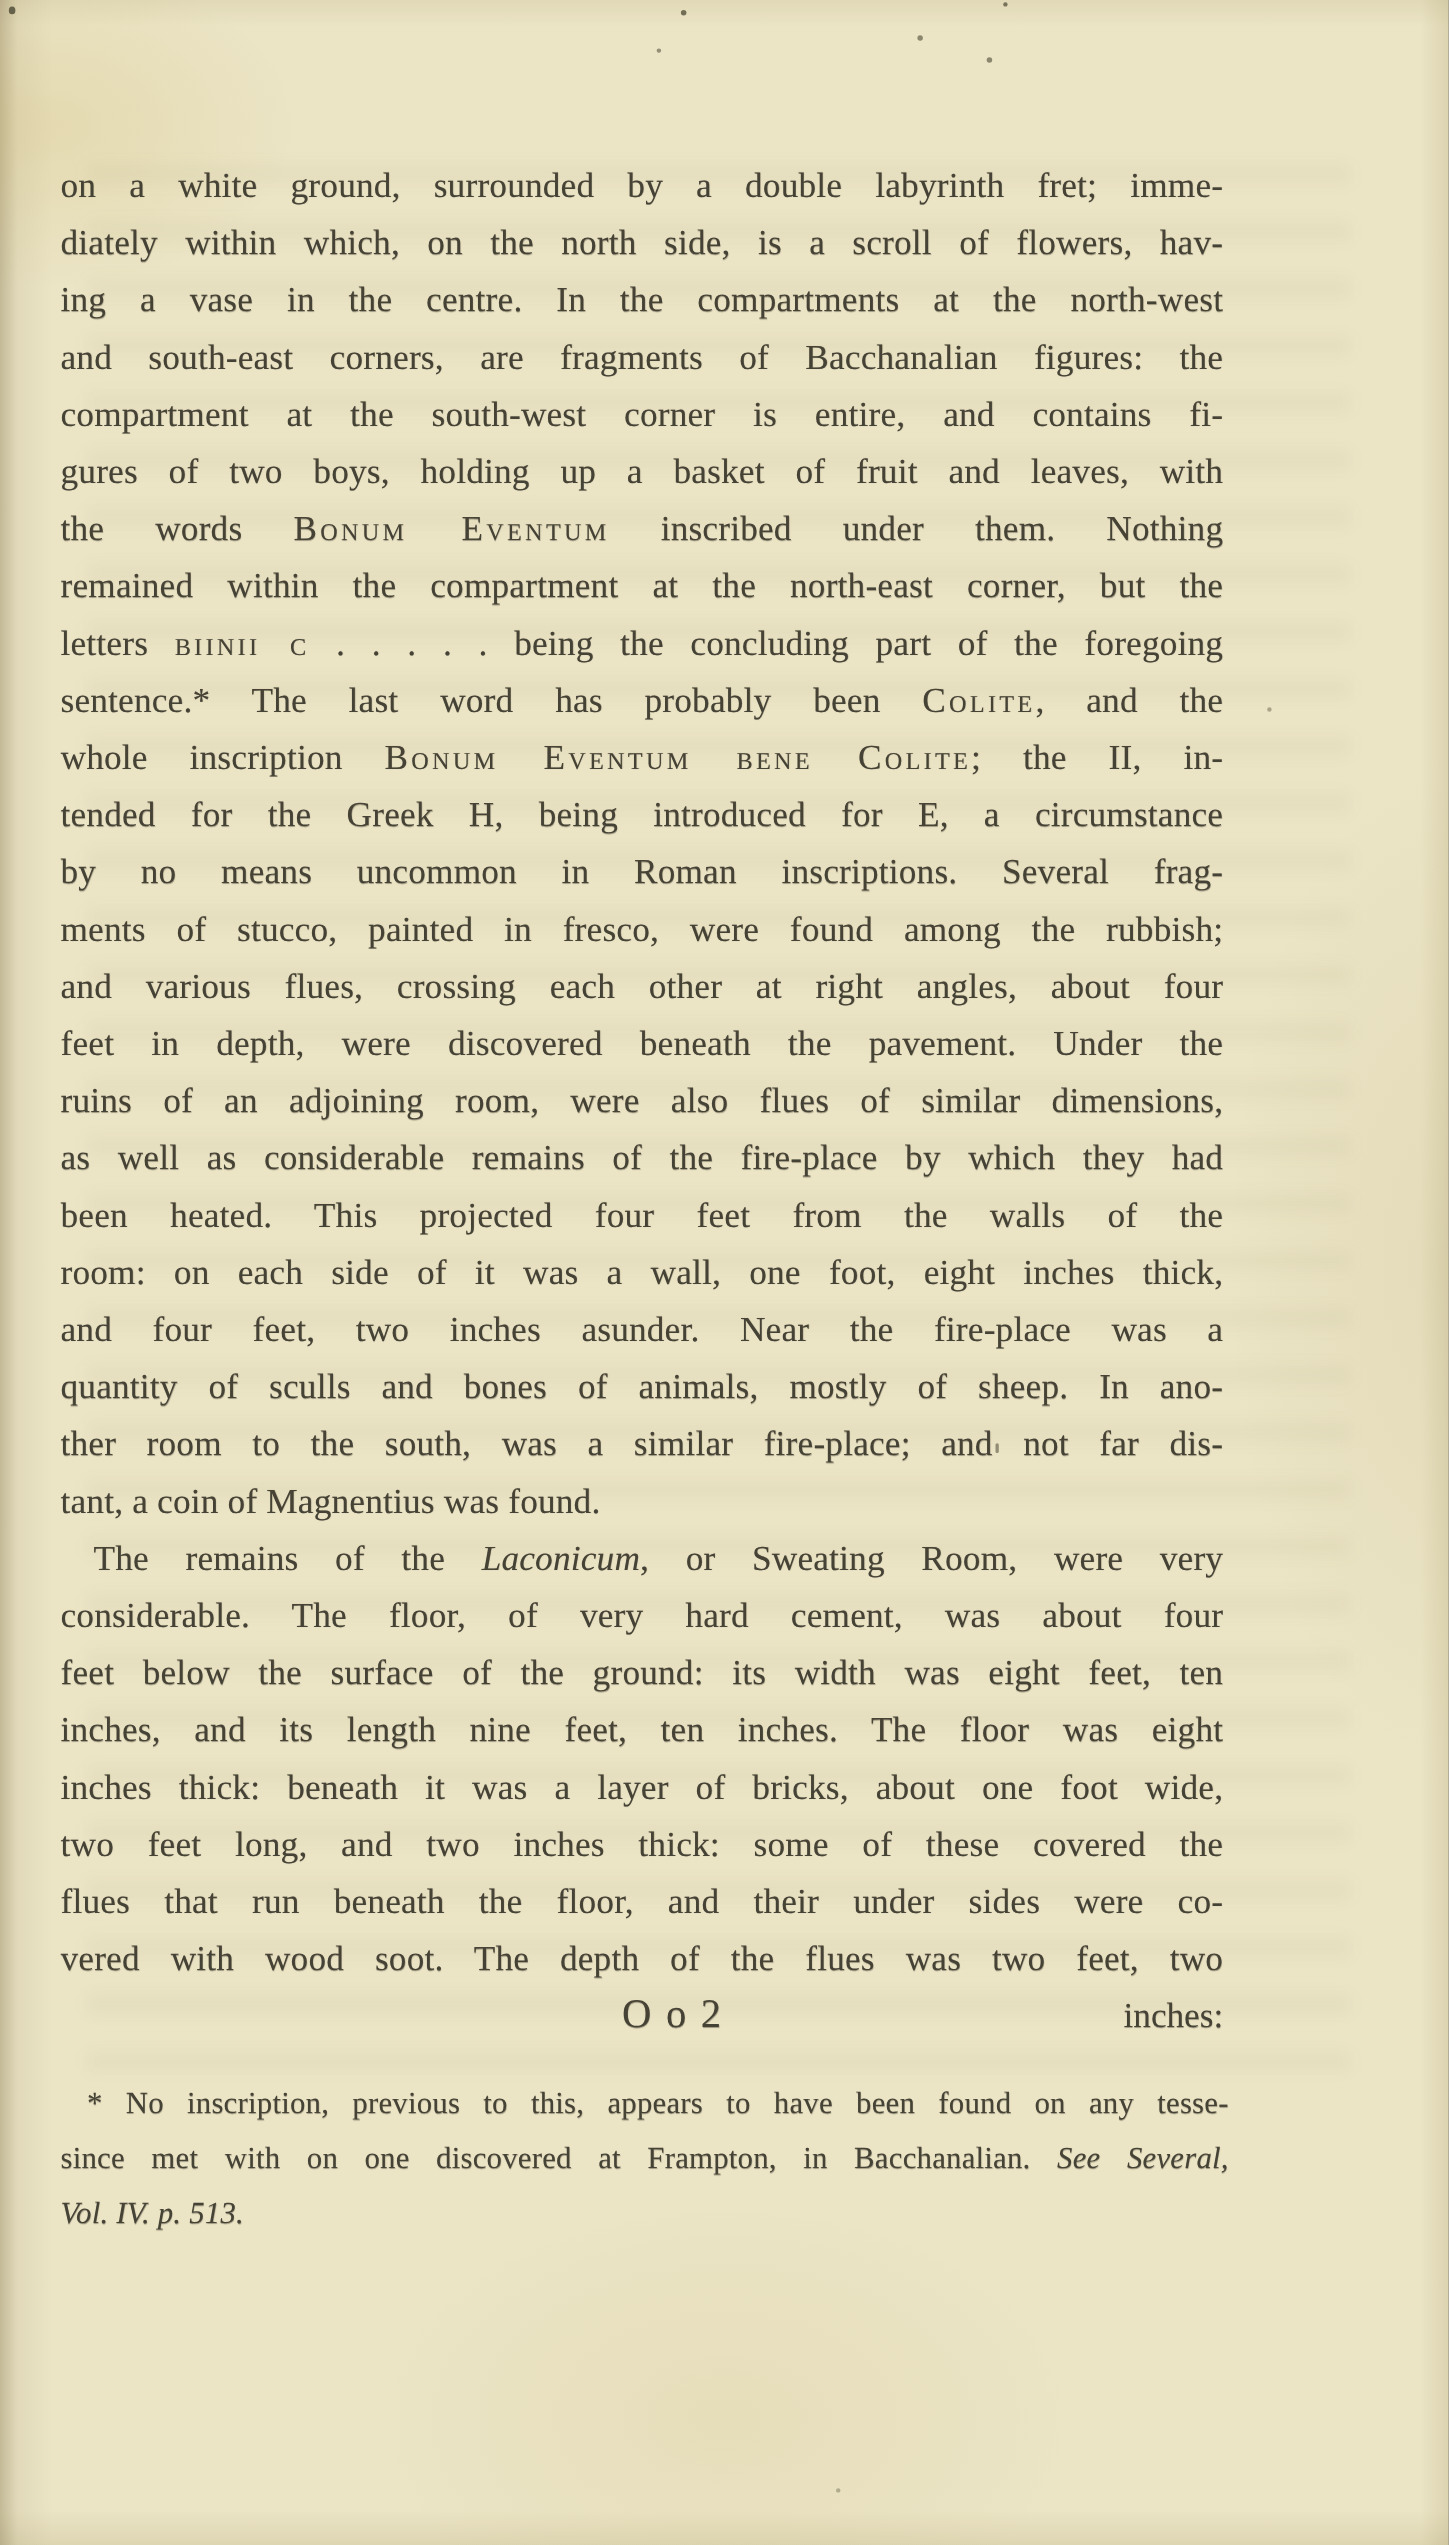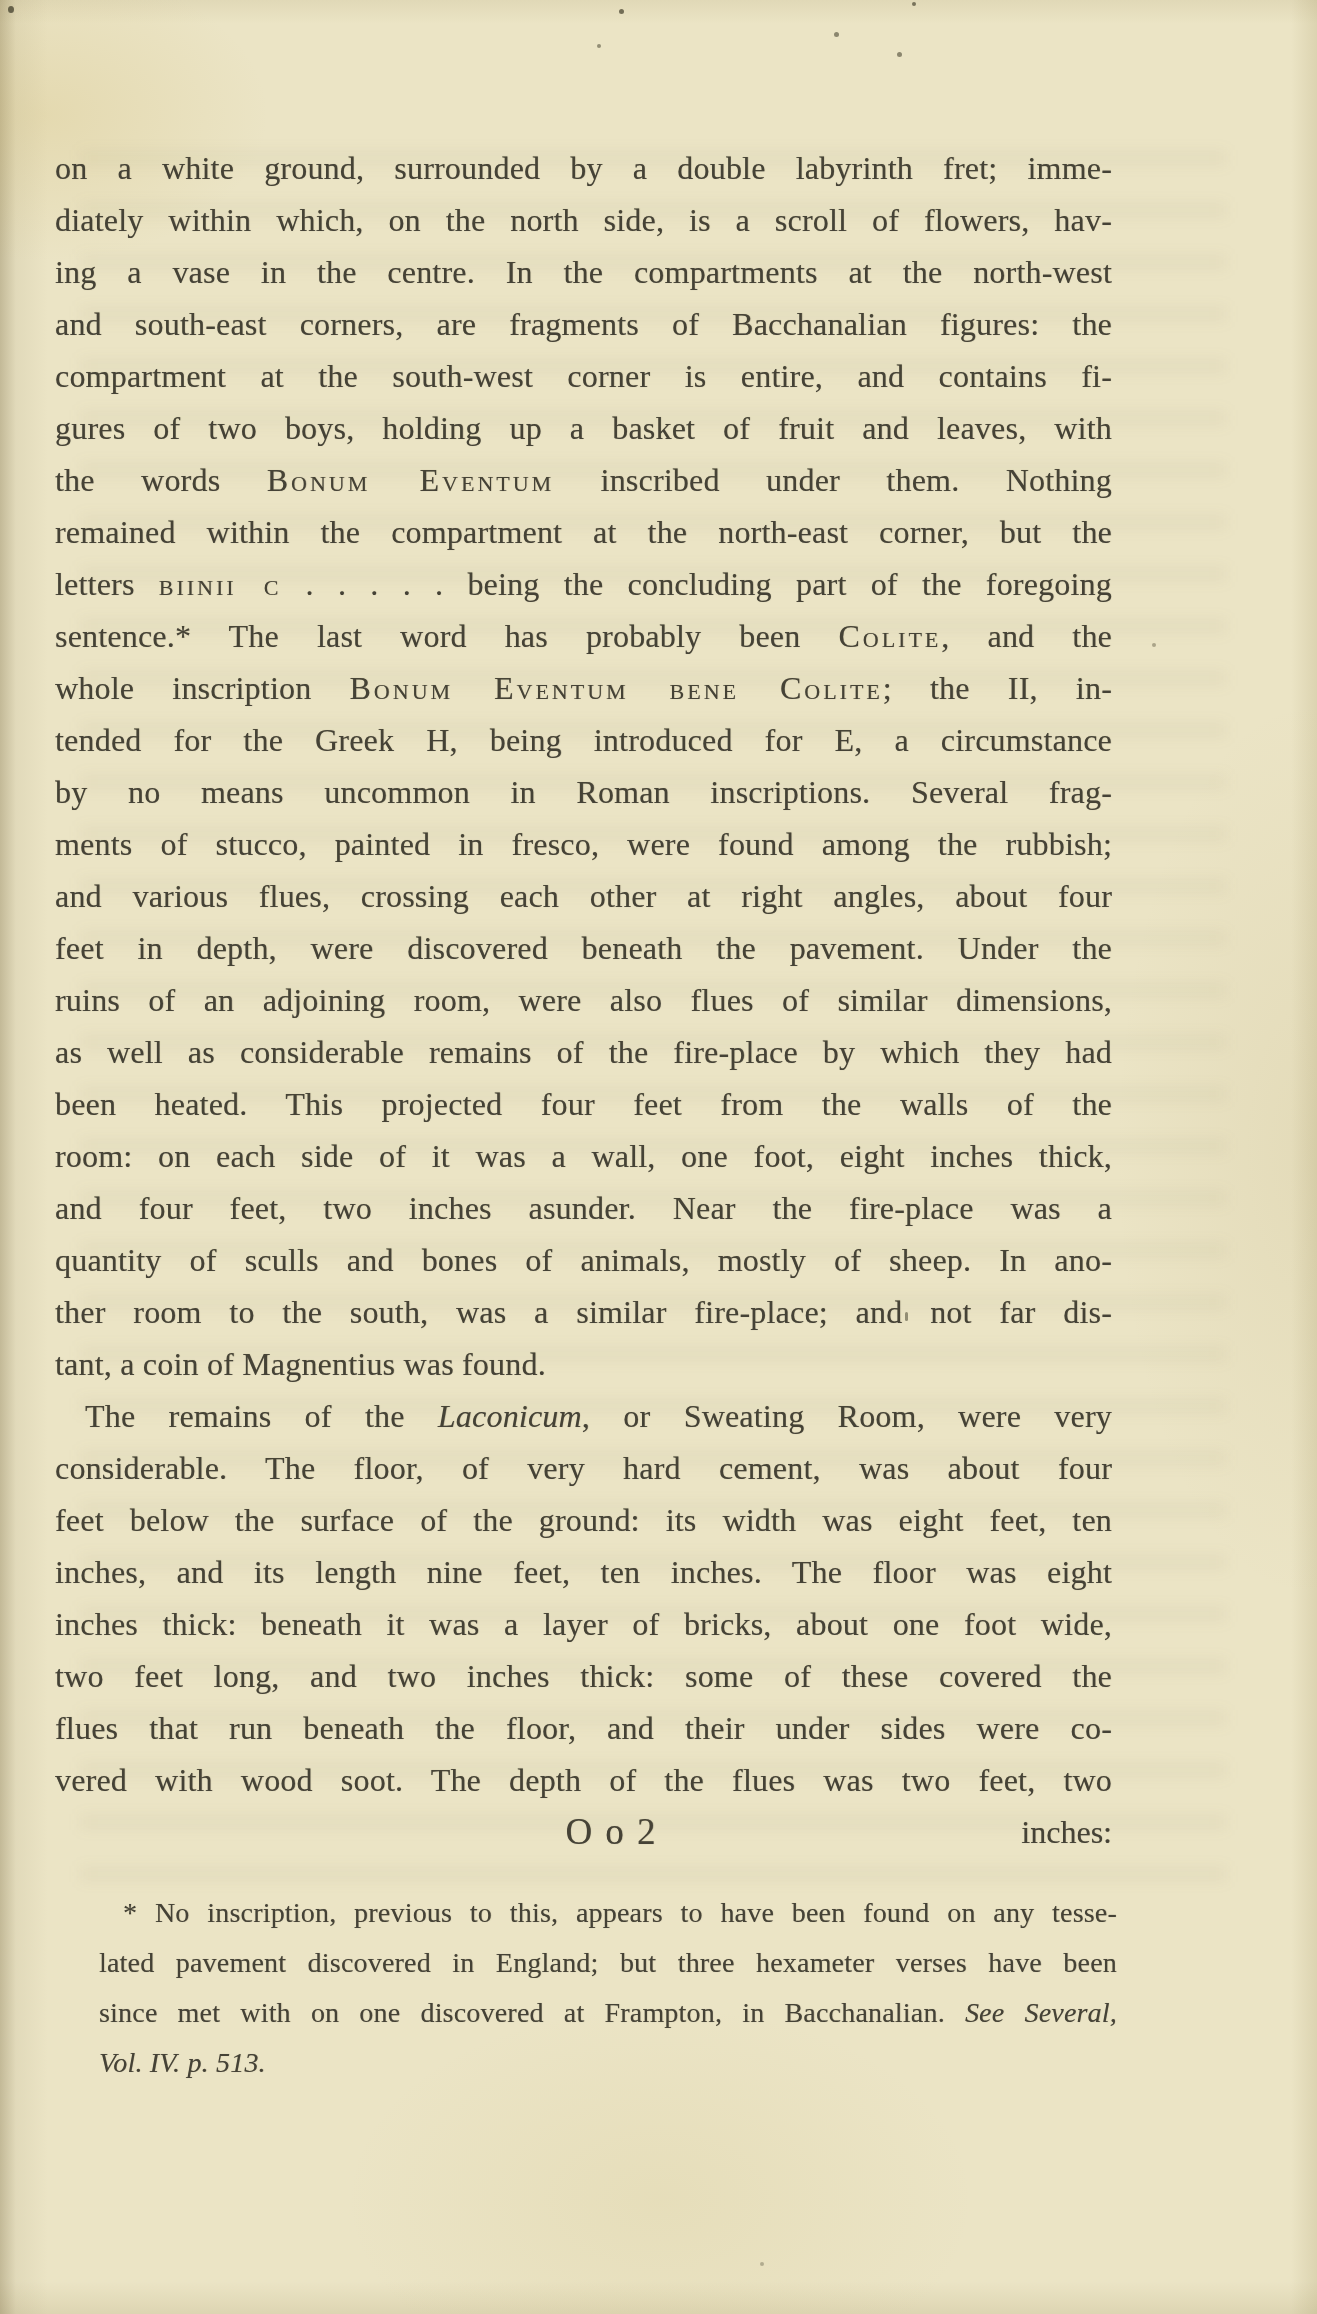--- a/index.html
+++ b/index.html
@@ -47,21 +47,21 @@
   .i  { font-style:italic; }
 
   .signature-row { position:absolute; left:55px; top:1806px; width:1057px; height:52px; }
   .signature-mark {
     position:absolute; left:0; right:0; text-align:center;
     transform:translateX(28px); font-size:37px; line-height:52px; letter-spacing:2px;
   }
   .catchword { position:absolute; right:0; top:0; font-size:32px; line-height:52px; }
 
   .footnote { position:absolute; left:55px; top:1888px; width:1062px; font-size:28px; }
-  .footnote .line { height:50px; line-height:50px;margin-left:44px; }
+  .footnote .line { height:50px; line-height:50px; }
   .footnote .line.indent { text-indent:24px; }
 
   .speck { position:absolute; border-radius:50%; background:#4b4733; pointer-events:none; }
   .speck.s1 { left:8px;   top:6px;    width:6px; height:7px; opacity:.8; }
   .speck.s2 { left:619px; top:9px;    width:5px; height:5px; opacity:.75; }
   .speck.s3 { left:597px; top:44px;   width:4px; height:4px; opacity:.55; }
   .speck.s4 { left:834px; top:32px;   width:5px; height:5px; opacity:.6; }
   .speck.s5 { left:897px; top:52px;   width:5px; height:5px; opacity:.6; }
   .speck.s6 { left:912px; top:2px;    width:4px; height:4px; opacity:.7; }
   .speck.s7 { left:905px; top:1312px; width:3px; height:9px; border-radius:2px; opacity:.55; }
@@ -113,21 +113,20 @@
       </div>
     </div>
 
   <div class="signature-row">
     <span class="signature-mark ink">O o 2</span>
     <span class="catchword ink">inches:</span>
   </div>
 
   <div class="footnote ink">
       <div class="line indent"><span>* No inscription, previous to this, appears to have been found on any tesse-</span></div>
-      <div class="line"><span>lated pavement discovered in England; but three hexameter verses have been</span></div>
       <div class="line"><span>since met with on one discovered at Frampton, in Bacchanalian. </span><span class="i">See Several,</span></div>
       <div class="line end"><span class="i">Vol. IV. p. 513.</span></div>
     </div>
 
   <div class="speck s1"></div>
   <div class="speck s2"></div>
   <div class="speck s3"></div>
   <div class="speck s4"></div>
   <div class="speck s5"></div>
   <div class="speck s6"></div>

